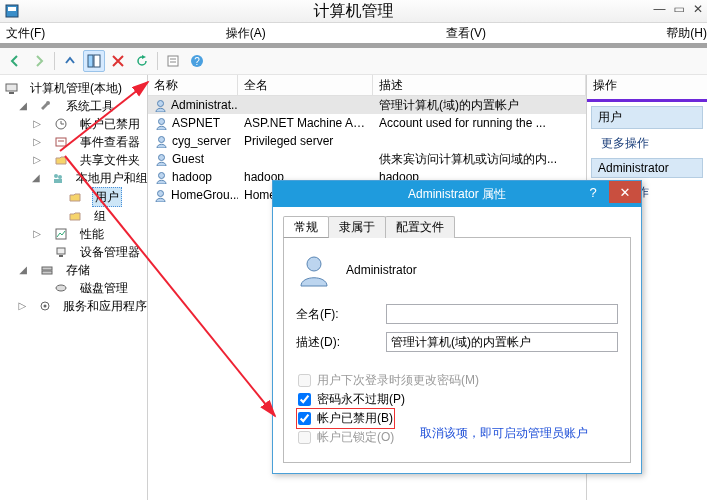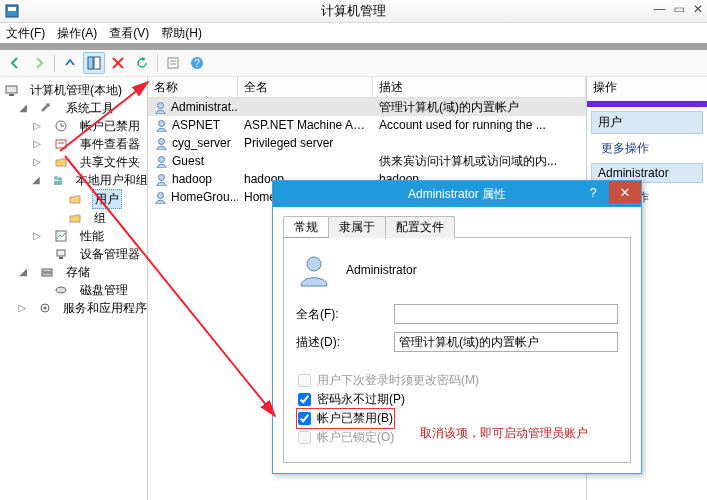--- a/index.html
+++ b/index.html
@@ -27,40 +27,41 @@
     width: 16px; height: 16px;
     margin-left: 4px;
     display: inline-flex;
     align-items: center;
     justify-content: center;
   }
   .titlebar .title {
     position: absolute;
     left: 0; right: 0;
     text-align: center;
-    font-size: 13px;
+    font-size: 16px;
     pointer-events: none;
   }
   .titlebar .winbtns {
     position: absolute;
     right: 4px;
     top: 2px;
     display: flex;
     gap: 8px;
   }
   .titlebar .winbtns span { font-size: 12px; color:#444;}
   
   .menubar {
     height: 20px;
-    border-bottom: 7px solid #a3a3a3;
+    border-bottom: 5px solid #a3a3a3;
     display: flex;
     align-items: center;
     padding-left: 6px;
     gap: 12px;
     background: #fff;
+    justify-content: space-between;
   }
   .menuitem { font-size: 12px; }
   
   .toolbar {
     height: 26px;
     border-bottom: 1px solid #e5e5e5;
     display: flex;
     align-items: center;
     padding-left: 4px;
     gap: 2px;
@@ -178,21 +179,21 @@
     width: 14px; height:14px;
     display:inline-flex; align-items:center; justify-content:center;
   }
   
   .c-name { width: 90px; }
   .c-full { width: 135px; }
   .c-desc { flex: 1; }
   
   .actions-hdr {
     height: 20px;
-    border-bottom: 6px solid #6d28d9;
+    border-bottom: 3px solid #6d28d9;
     padding: 2px 6px;
     font-size: 12px;
     background:#fdfdfd;
   }
   .section-hdr {
     background: #d7e8f7;
     border: 1px solid #b5cde2;
     margin: 4px;
     padding: 2px 6px;
     font-size: 12px;
@@ -284,21 +285,20 @@
     margin-bottom: 16px;
   }
   .big-user-icon {
     width: 36px; height: 36px;
     display:flex; align-items:center; justify-content:center;
   }
   .fieldrow {
     display: flex;
     align-items: center;
     margin-bottom: 8px;
-    gap: 8px;
   }
   .fieldrow label {
     width: 90px;
     font-size: 12px;
   }
   .fieldrow input[type=text] {
     flex: 1;
     height: 20px;
     border: 1px solid #abadb3;
     font-size: 12px;
@@ -314,21 +314,21 @@
   }
   .chk-row input[type=checkbox] {
     width: 13px; height: 13px;
     margin:0;
   }
   .chk-row.disabled { color:#9a9a9a; }
   .chk-row.highlight { outline: 1px solid #e33; outline-offset: 1px; width: fit-content; }
 
   .annot {
     position: absolute;
-    color: #b91c1c;
+    color: #1d4ed8;
     font-size: 12px;
     white-space: nowrap;
   }
 
   
   .arrows {
     position: absolute;
     left: 0; top: 0;
     width: 707px; height: 500px;
     pointer-events: none;

